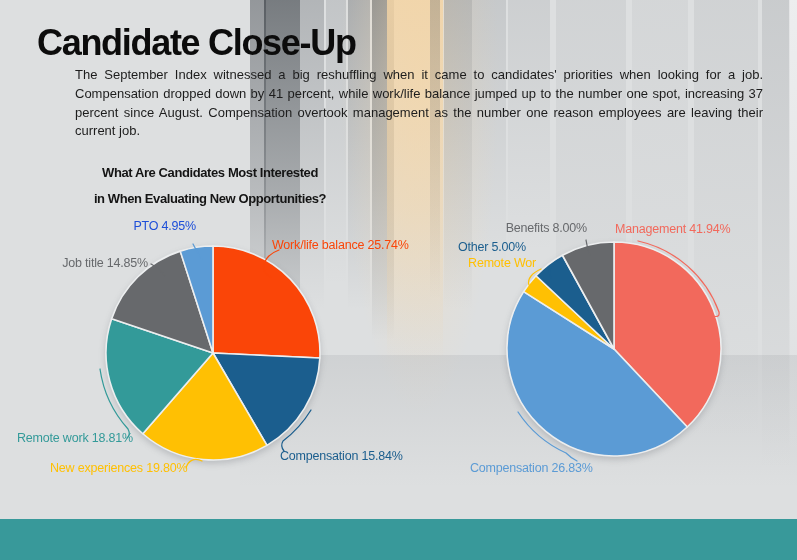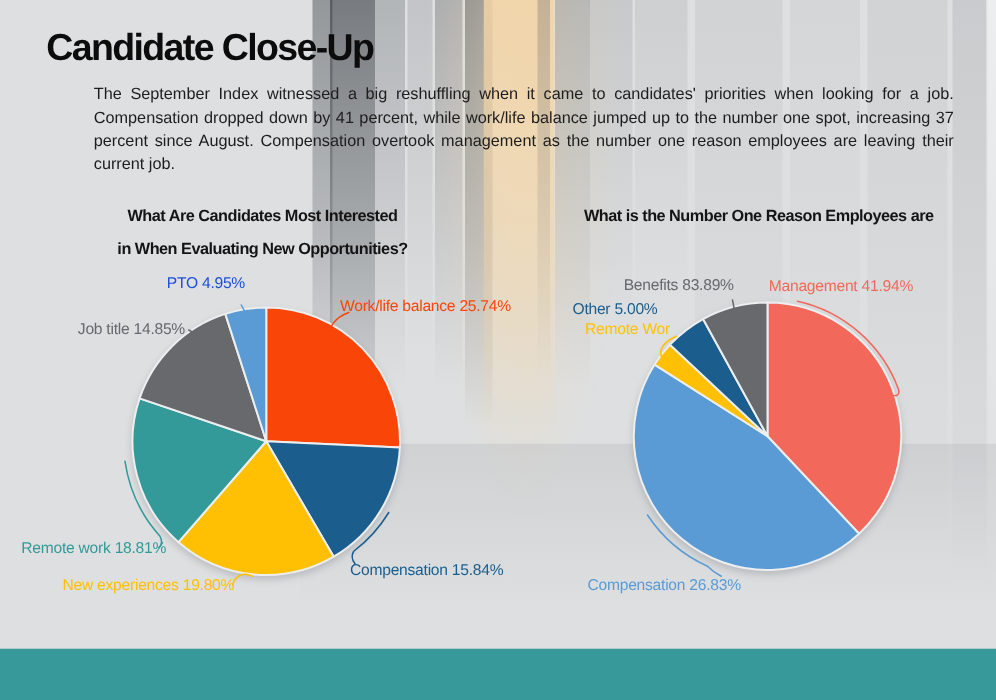--- a/index.html
+++ b/index.html
@@ -2,21 +2,21 @@
 <html><head>
 <meta charset="utf-8">
 <style>
   html,body{margin:0;padding:0;background:#9aa0a4;}
   .slide{position:relative;width:797px;height:560px;background:#dddfe0;overflow:hidden;
          font-family:"Liberation Sans",sans-serif;color:#1c1c1c;}
   
   .bg{position:absolute;inset:0;pointer-events:none;}
   .tw{position:absolute;top:0;}
   
-  .page-title{position:absolute;left:37px;top:22px;margin:0;font-size:30px;font-weight:bold;
+  .page-title{position:absolute;left:37px;top:22px;margin:0;font-size:36px;font-weight:bold;
               letter-spacing:-1.3px;color:#0c0c0c;}
   .intro{position:absolute;left:75px;top:66px;width:688px;margin:0;font-size:13px;
          line-height:18.8px;text-align:justify;color:#1d1d1d;}
   .chart-title{position:absolute;width:360px;text-align:center;font-weight:bold;font-size:13px;
                letter-spacing:-0.4px;line-height:25.5px;color:#141414;}
   .ct-left{left:30px;top:160px;}
   .ct-right{left:427px;top:160px;}
   .plabel{position:absolute;font-size:12.5px;letter-spacing:-0.2px;white-space:nowrap;}
   
   .pie{position:absolute;overflow:visible;filter:drop-shadow(0 3px 3px rgba(70,75,82,0.22));}
@@ -72,30 +72,29 @@
     <span class="plabel" style="left: 100px; top: 219px; width: 96px; text-align: right; color: #1d4ed8;">PTO 4.95%</span>
     <span class="plabel" style="left: 272px; top: 238px; color: rgb(250, 69, 8);">Work/life balance 25.74%</span>
     <span class="plabel" style="left: 40px; top: 256px; width: 108px; text-align: right; color: rgb(103, 105, 108);">Job title 14.85%</span>
     <span class="plabel" style="left: 17px; top: 431px; color: rgb(51, 154, 153);">Remote work 18.81%</span>
     <span class="plabel" style="left: 50px; top: 461px; color: rgb(255, 192, 3);">New experiences 19.80%</span>
     <span class="plabel" style="left: 280px; top: 449px; color: rgb(27, 94, 142);">Compensation 15.84%</span>
   </section>
 
   <section>
     <div class="chart-title ct-right">
-      <div>What is the Number One Reason Employees are</div>
     </div>
     <svg class="pie pie-right" width="220" height="220" viewBox="0 0 220 220">
         <path d="M110,110 L110.00,3.00 A107,107 0 0 1 183.25,188.00 Z" fill="#f2695c" stroke="#eceeef" stroke-width="1.6" stroke-linejoin="round"></path>
         <path d="M110,110 L183.25,188.00 A107,107 0 0 1 19.66,52.67 Z" fill="#5b9bd5" stroke="#eceeef" stroke-width="1.6" stroke-linejoin="round"></path>
         <path d="M110,110 L19.66,52.67 A107,107 0 0 1 32.00,36.75 Z" fill="#ffc003" stroke="#eceeef" stroke-width="1.6" stroke-linejoin="round"></path>
         <path d="M110,110 L32.00,36.75 A107,107 0 0 1 58.45,16.24 Z" fill="#1b5e8e" stroke="#eceeef" stroke-width="1.6" stroke-linejoin="round"></path>
         <path d="M110,110 L58.45,16.24 A107,107 0 0 1 110.00,3.00 Z" fill="#67696c" stroke="#eceeef" stroke-width="1.6" stroke-linejoin="round"></path>
       </svg>
-    <span class="plabel" style="left: 487px; top: 221px; width: 100px; text-align: right; color: rgb(103, 105, 108);">Benefits 83.89%</span>
+    <span class="plabel" style="left: 487px; top: 221px; width: 100px; text-align: right; color: rgb(103, 105, 108);">Benefits 8.00%</span>
     <span class="plabel" style="left: 458px; top: 240px; width: 100px; text-align: left; color: rgb(27, 94, 142);">Other 5.00%</span>
     <span class="plabel" style="left: 436px; top: 256px; width: 100px; text-align: right; color: rgb(255, 192, 3);">Remote Wor</span>
     <span class="plabel" style="left: 615px; top: 222px; color: rgb(242, 105, 92);">Management 41.94%</span>
     <span class="plabel" style="left: 470px; top: 461px; color: rgb(91, 155, 213);">Compensation 26.83%</span>
   </section>
 
   <svg class="callouts" width="797" height="560" viewBox="0 0 797 560">
     <path d="M193,244 Q197,252 202,259" stroke="#5b9bd5"></path>
     <path d="M279,250 C268,254 262,262 264,270 Q266,275 271,277" stroke="#fa4508"></path>
     <path d="M151,264 Q159,268 165,276" stroke="#67696c"></path>

